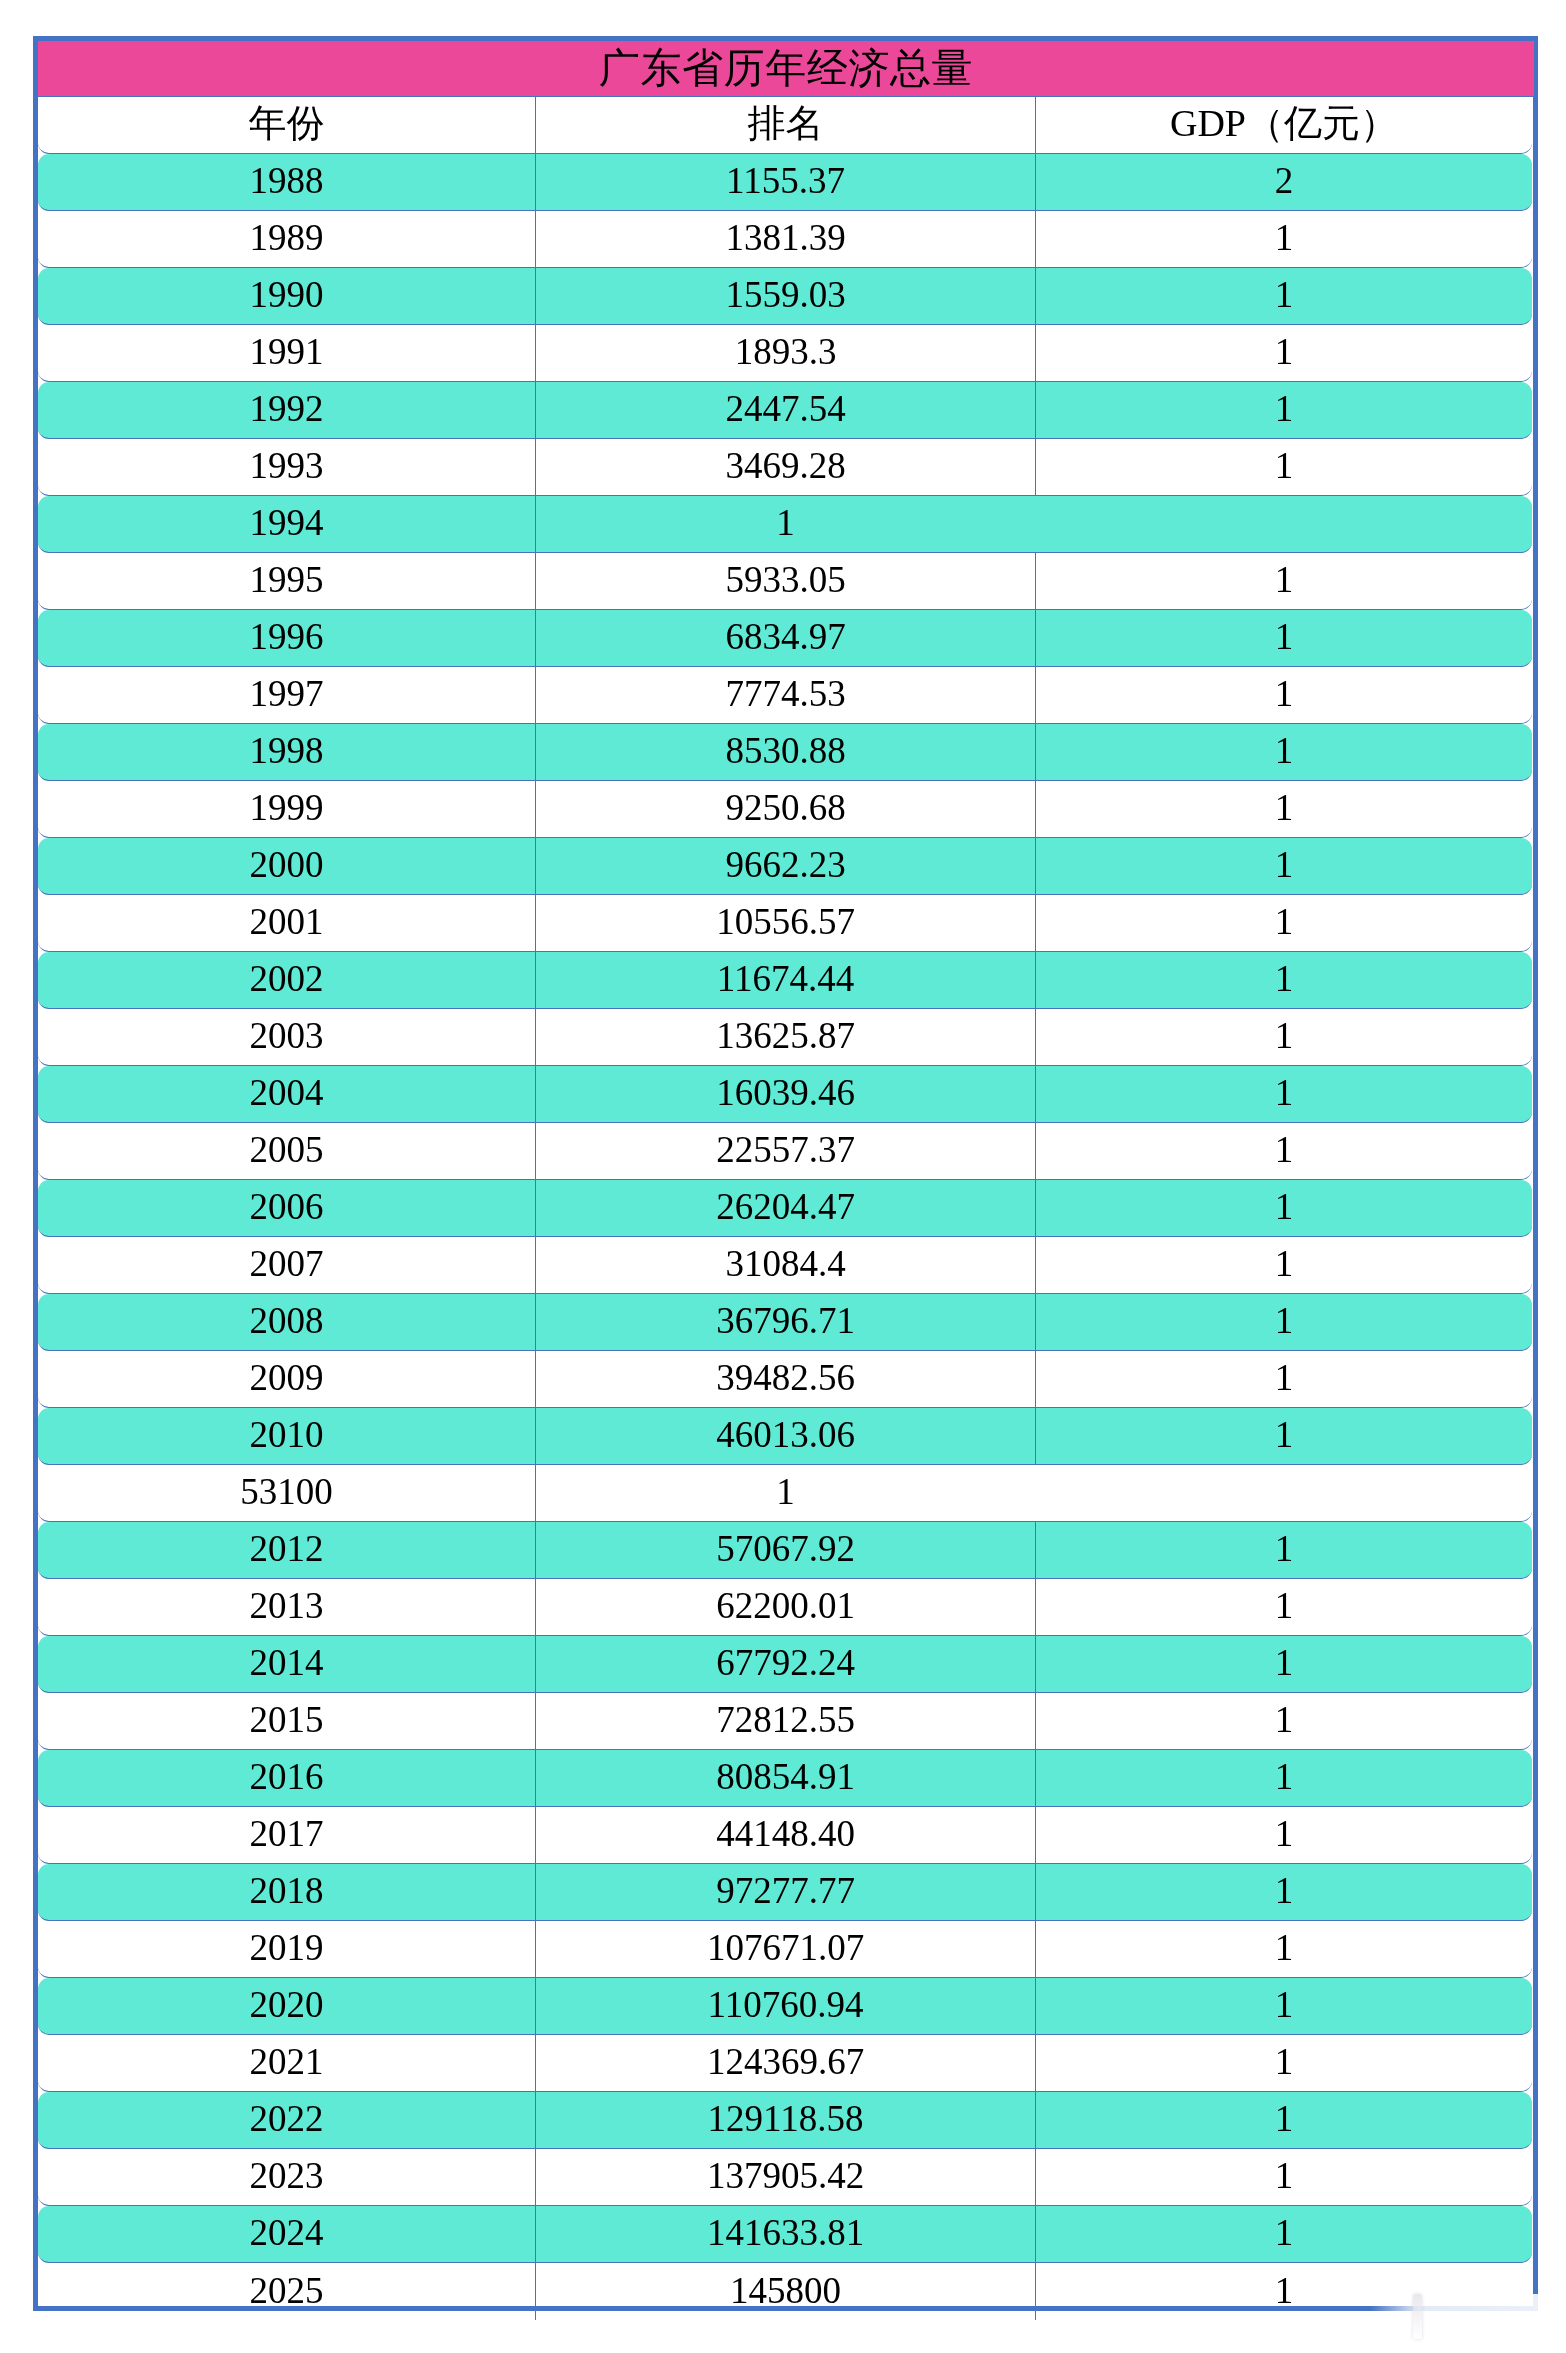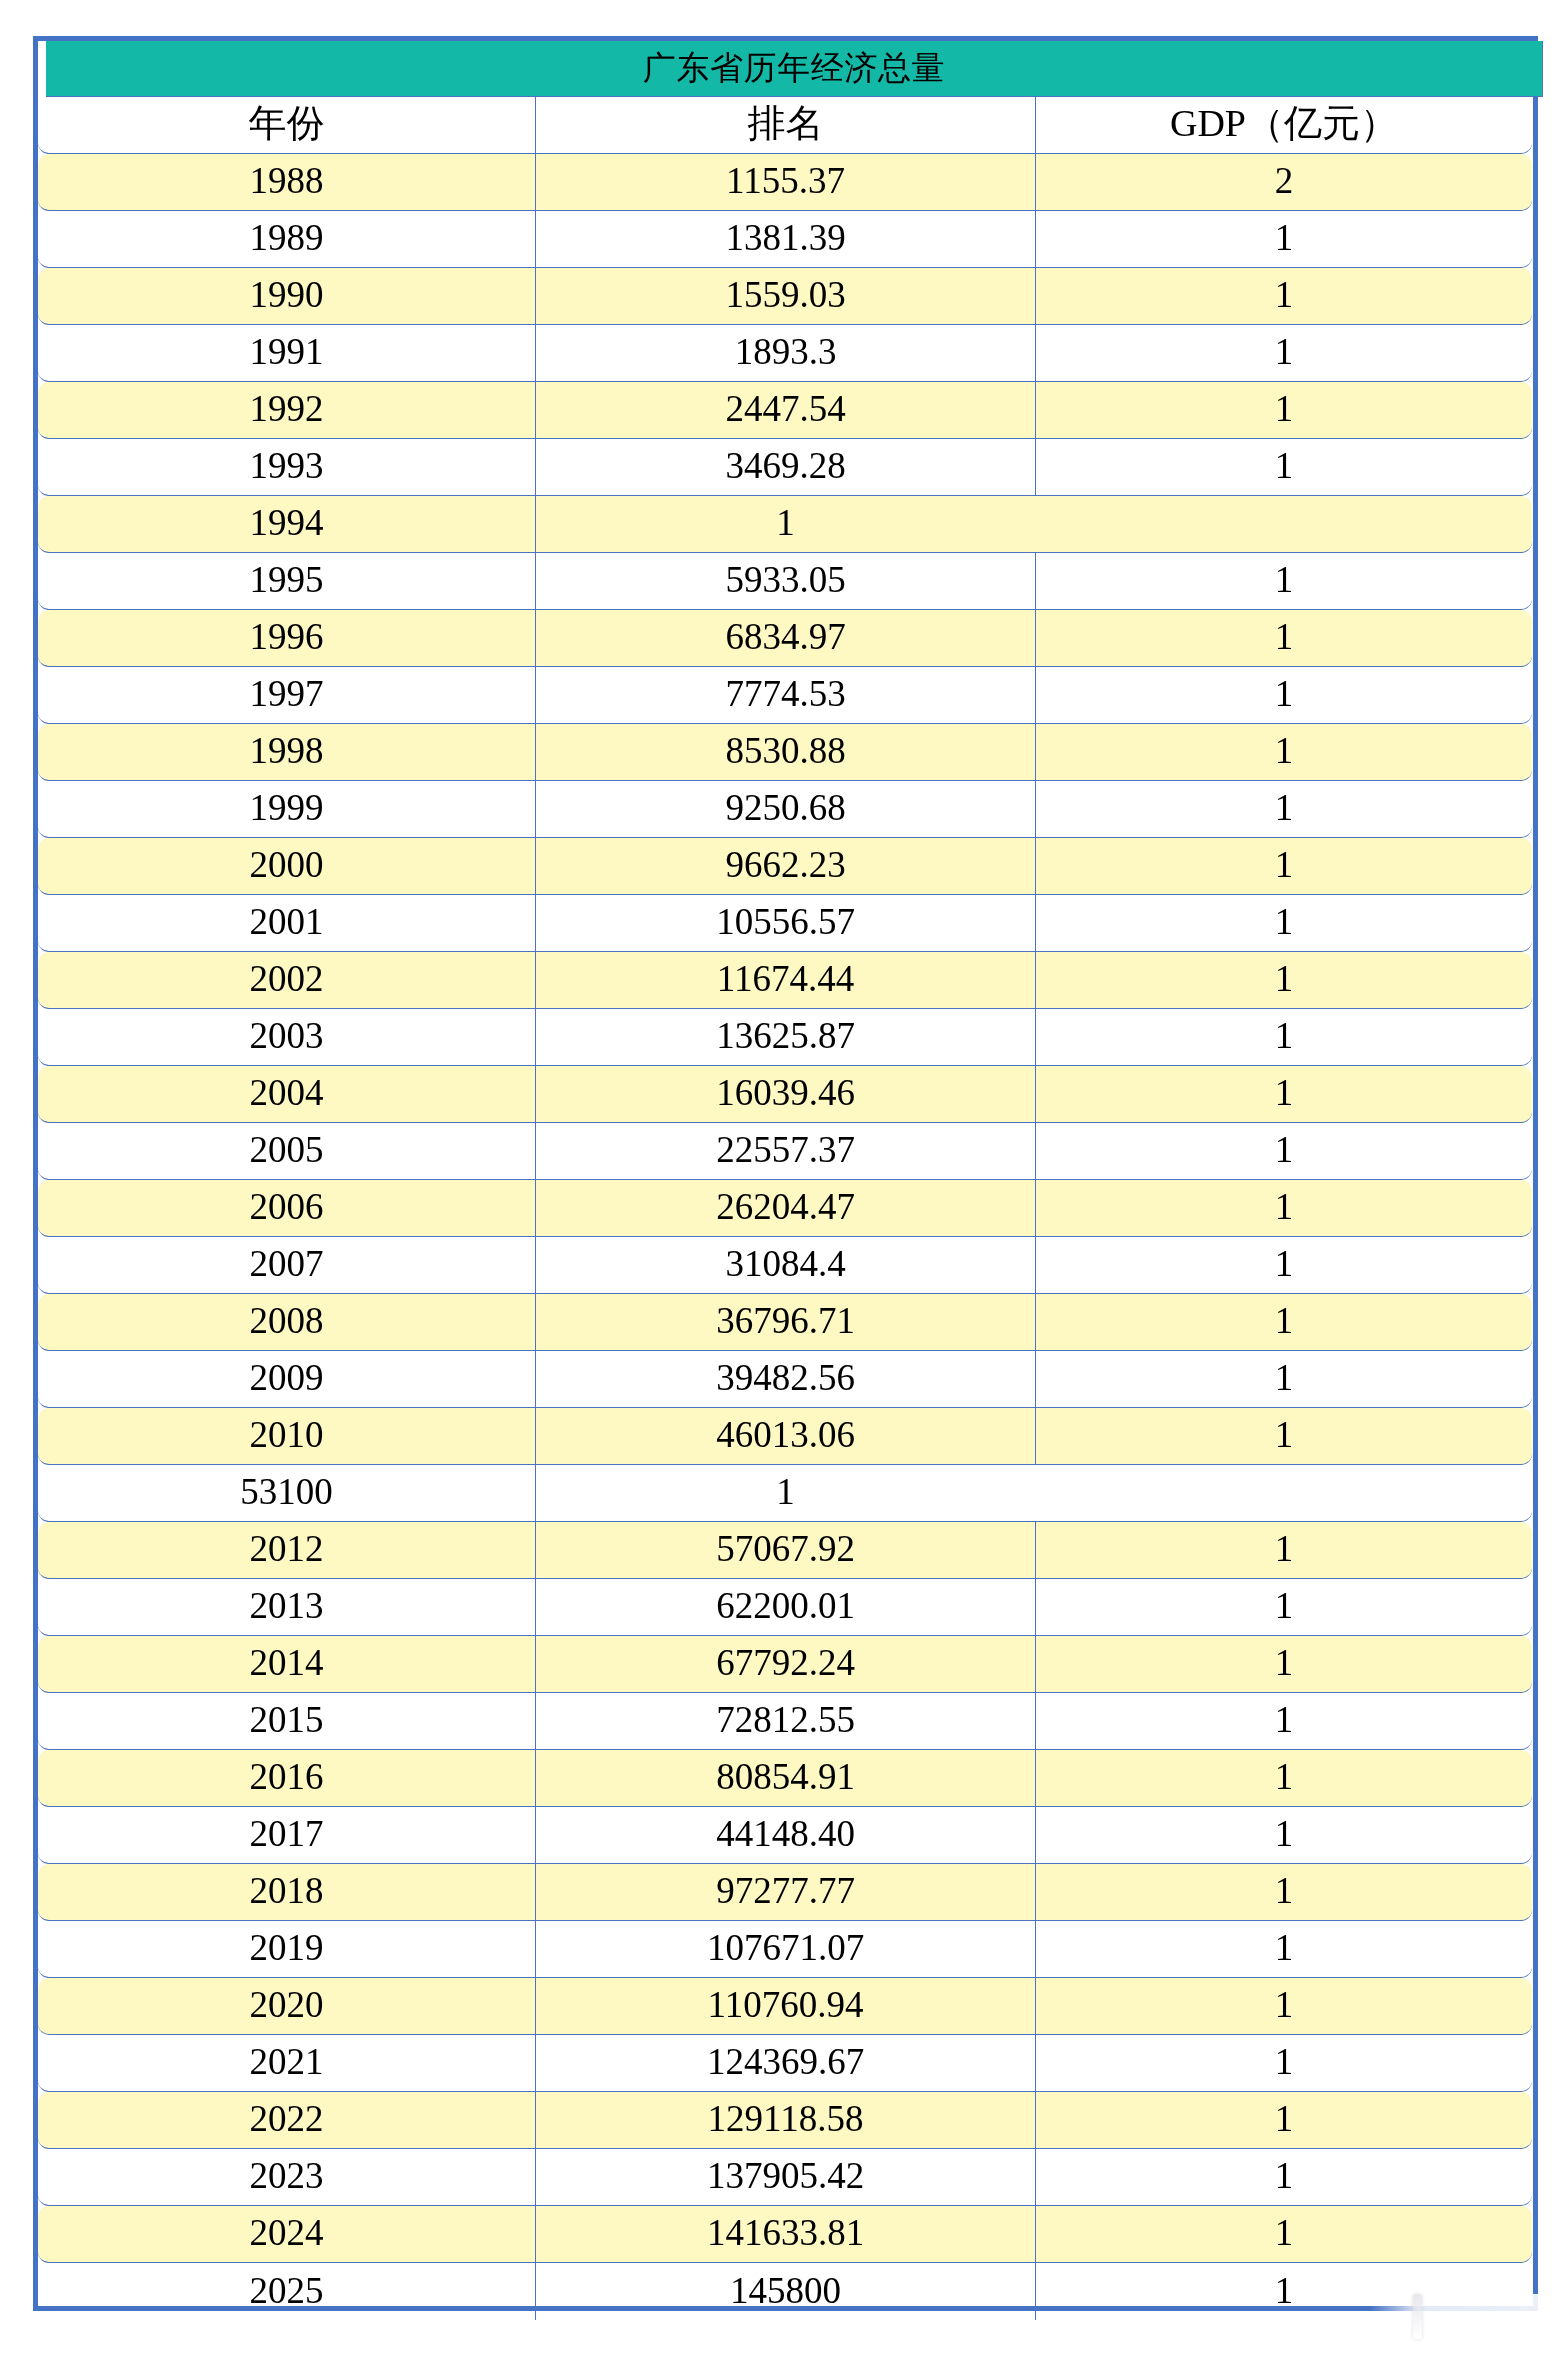--- a/index.html
+++ b/index.html
@@ -20,53 +20,53 @@
     left: 33px;
     top: 36px;
     width: 1505px;
     height: 2275px;
     box-sizing: border-box;
     border: 5.1px solid #4472C4;
     background: #ffffff;
   }
   .title-row {
     position: absolute;
-    left: 8px;
+    left: 0;
     top: 0;
     width: 1497px;
     height: 56px;
-    background: #14b8a6;
+    background: #ec4899;
     border-right: 1.3px solid #4A72BE;
     border-bottom: 1.3px solid #4A72BE;
     box-sizing: border-box;
     display: flex;
     align-items: center;
     justify-content: center;
-    font-size: 33px;
+    font-size: 41px;
     letter-spacing: 0.6px;
   }
   .grid {
     position: absolute;
     left: 0;
     top: 56px;
     width: 1494px;
   }
   .row {
     display: grid;
     grid-template-columns: 497px 500px 497px;
     height: 57px;
     box-sizing: border-box;
     border-bottom: 1.3px solid #4A72BE;
     border-radius: 11px;
   }
   .row:last-child {
     border-bottom: none;
   }
   .row.tinted {
-    background: #fef9c3;
+    background: #5eead4;
   }
   .cell {
     display: flex;
     align-items: center;
     justify-content: center;
     font-size: 37px;
     box-sizing: border-box;
     padding-bottom: 2.6px;
   }
   .cell + .cell {

